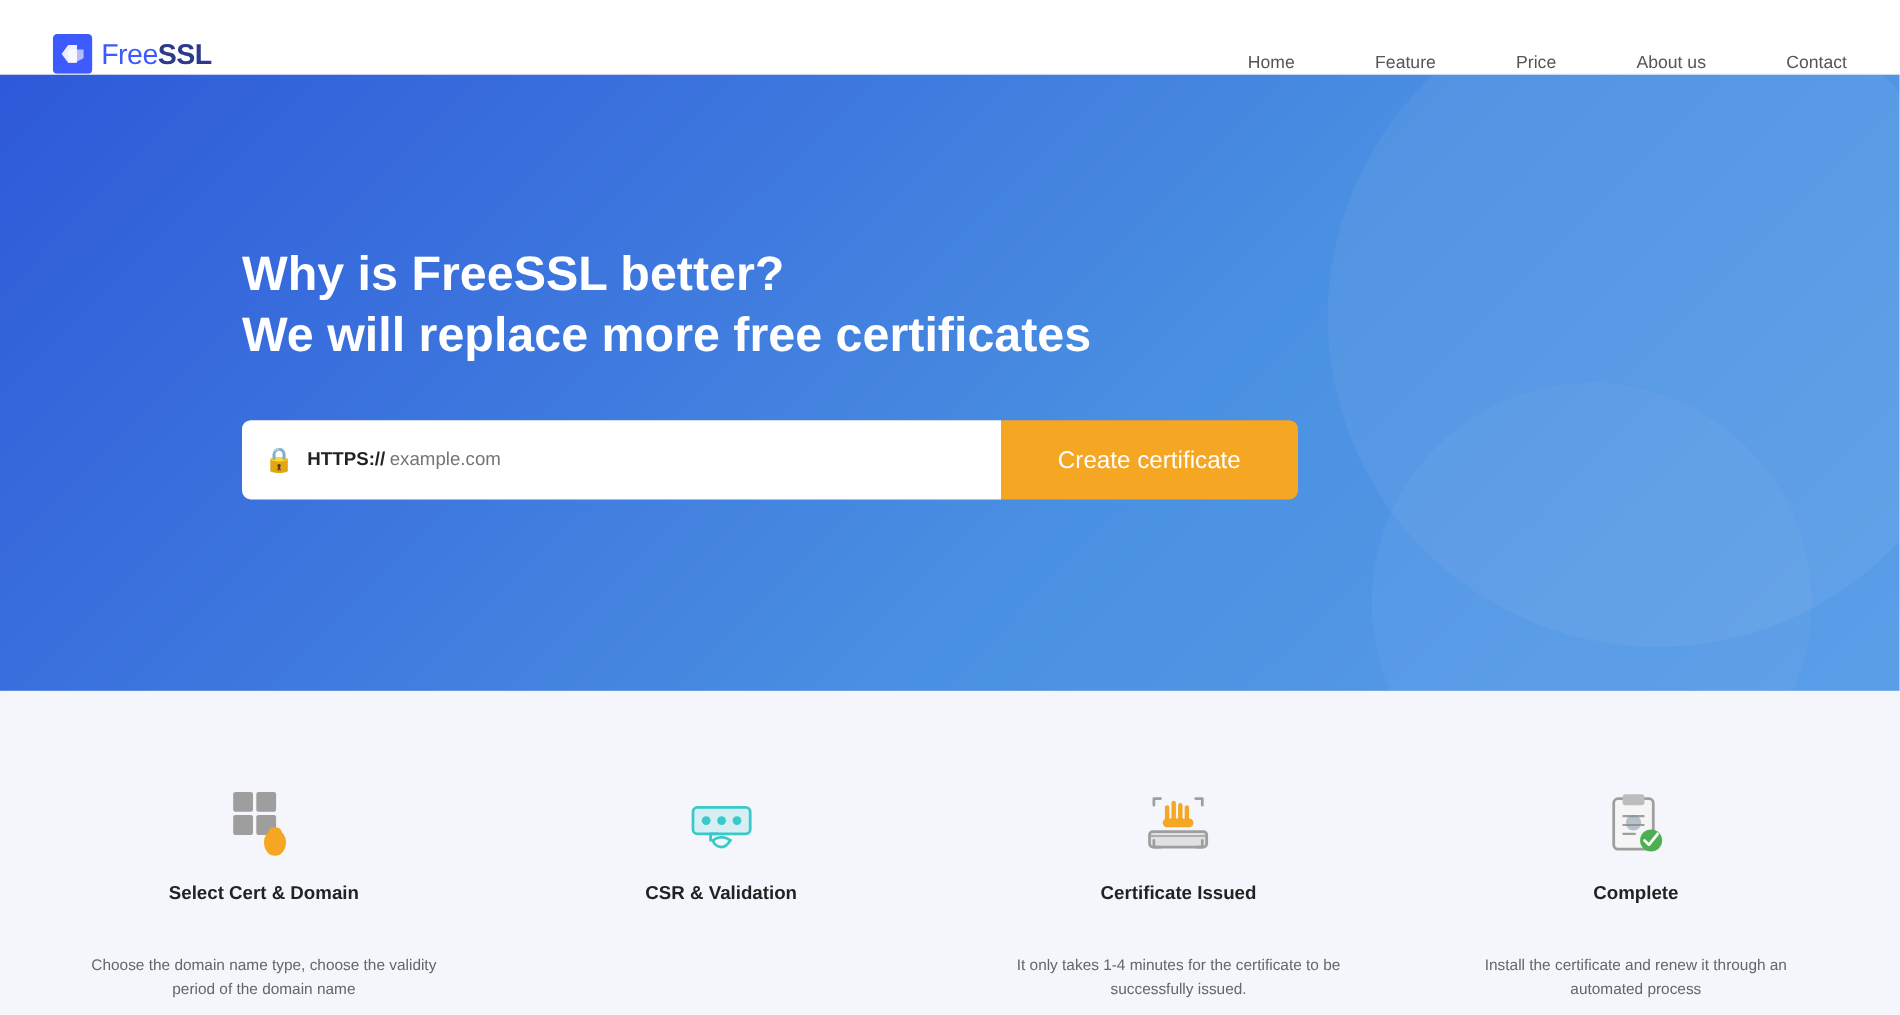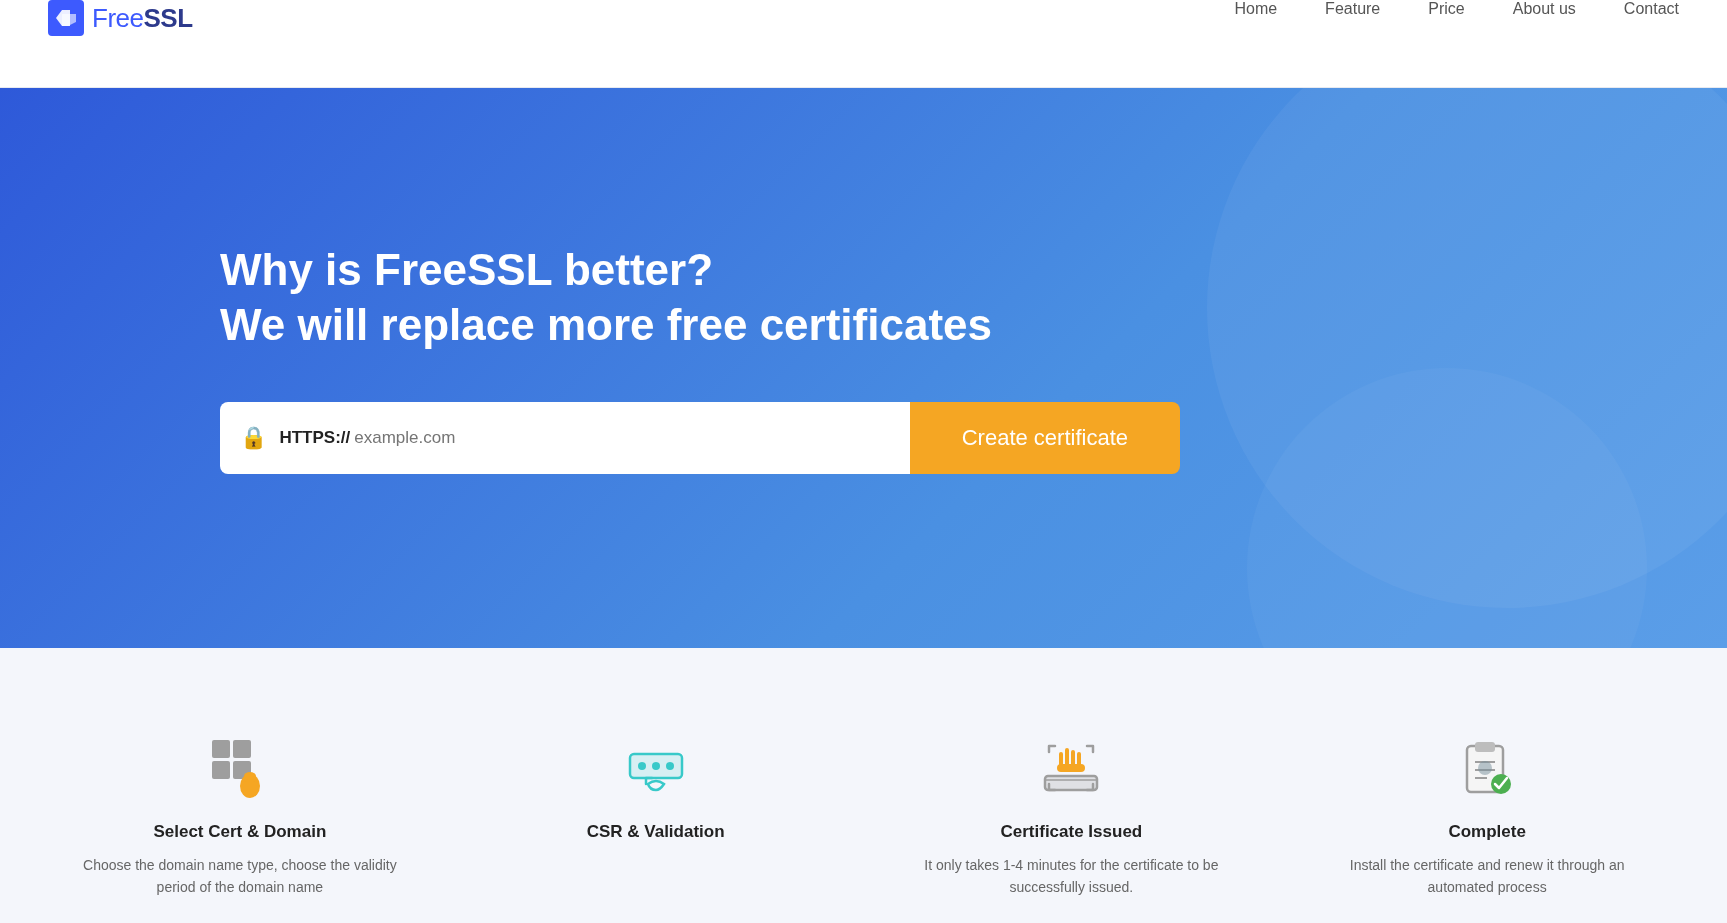--- a/index.html
+++ b/index.html
@@ -2,24 +2,24 @@
 <html><head>
   <meta charset="utf-8">
   <style>
     * { margin: 0; padding: 0; box-sizing: border-box; }
     body { font-family: 'Segoe UI', Arial, sans-serif; background: #f4f6fb; }
 
     
     .header {
       background: #fff;
       display: flex;
-      align-items: flex-start;
+      align-items: flex-end;
       justify-content: space-between;
       padding: 0 48px;
-      height: 88px;
+      height: 68px;
       border-bottom: 1px solid #e8eaf0;
     }
     .logo {
       display: flex;
       align-items: center;
       gap: 8px;
       text-decoration: none;
     }
     .logo-icon {
       width: 36px;
@@ -31,21 +31,21 @@
       color: #2d3a8c;
       letter-spacing: -0.5px;
     }
     .logo-text span {
       color: #4a90e2;
       font-weight: 400;
     }
     .nav {
       display: flex;
       align-items: center;
-      gap: 48px;
+      gap: 73px;
     }
     .nav a {
       text-decoration: none;
       color: #555;
       font-size: 16px;
       transition: color 0.2s;
     }
     .nav-actions {
       display: flex;
       align-items: center;
@@ -191,20 +191,21 @@
     .feature-title {
       font-size: 17px;
       font-weight: 700;
       color: #222;
       margin-bottom: 12px;
     }
     .feature-desc {
       font-size: 14px;
       color: #666;
       line-height: 1.6;
+      margin-top: 32px;
     }
   </style>
 </head>
 <body>
 
 <header class="header">
   <a class="logo" href="#">
     <svg class="logo-icon" viewBox="0 0 36 36" fill="none" xmlns="http://www.w3.org/2000/svg">
       <rect width="36" height="36" rx="4" fill="#3d5afe"></rect>
       <path d="M8 18 L14 10 L22 10 L22 26 L14 26 Z" fill="white" opacity="0.9"></path>

